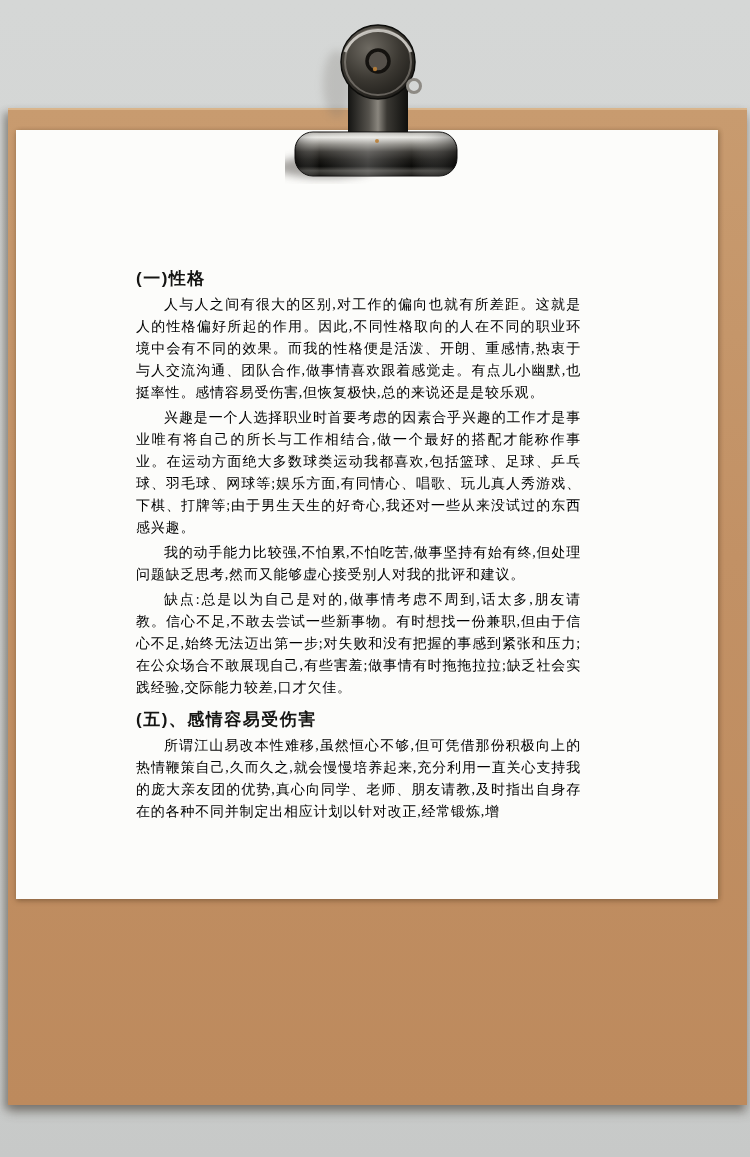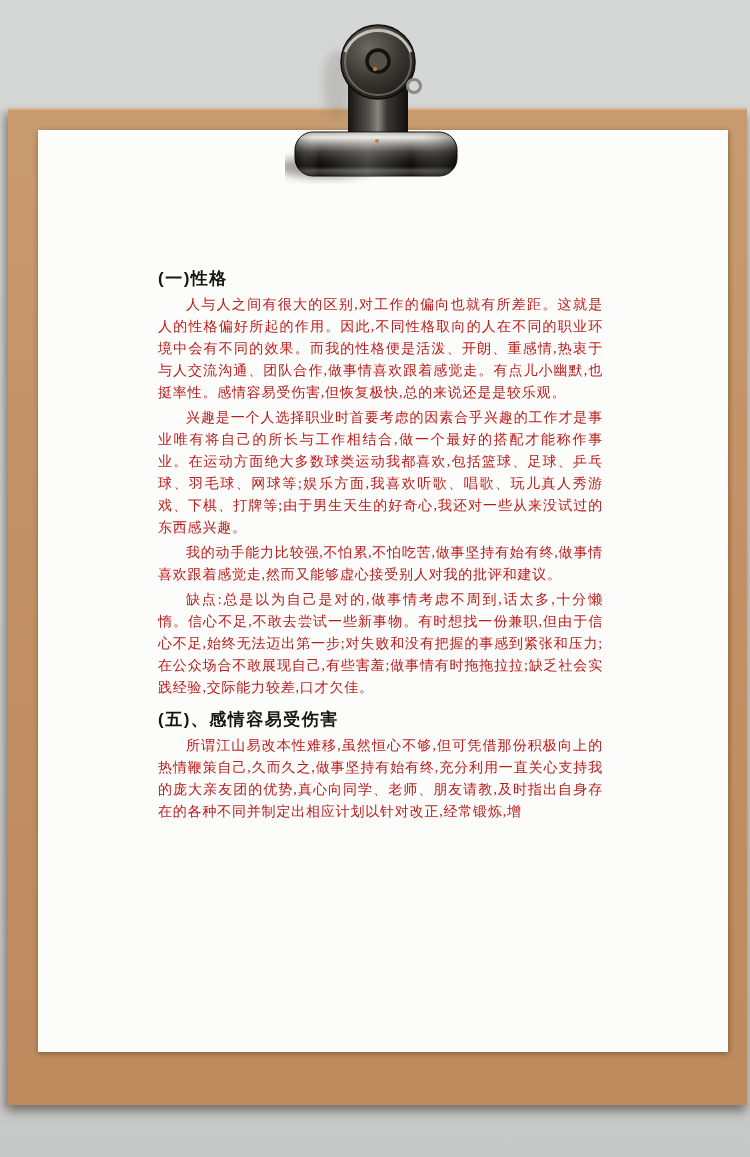--- a/index.html
+++ b/index.html
@@ -14,68 +14,69 @@
   }
   
   .board{
     position:absolute;left:8px;top:108px;width:739px;height:995px;
     background:linear-gradient(180deg,#c89b6f 0%,#c29165 45%,#bd8a5d 100%);
     border-top:2px solid #d9b58c;
     box-shadow:-5px 4px 7px rgba(70,62,54,.30), 0 7px 10px rgba(70,62,54,.45);
   }
   
   .paper{
-    position:absolute;left:38px;top:130px;width:690px;height:922px;
+    position:absolute;left:16px;top:130px;width:690px;height:769px;
     background:#fcfcfa;
     box-shadow:0 2px 5px rgba(80,55,30,.40), 2px 0 4px rgba(80,55,30,.18);
+    padding-left:12px;
   }
   
   .doc-text{
     position:absolute;left:120px;top:136px;width:445px;
     color:#2b2b29;
   }
   .doc-text h2{
     font-family:"Liberation Sans","DejaVu Sans",sans-serif;
     font-size:17px;line-height:25px;font-weight:bold;color:#151513;
     letter-spacing:1.5px;margin:8px 0 3px 0;
   }
   .doc-text p{
     font-family:"Liberation Serif","DejaVu Serif",serif;
     font-size:14px;line-height:22px;letter-spacing:.8px;
-    text-align:justify;text-indent:2em;margin:3px 0 0 0;color:#b91c1c;
+    text-align:justify;text-indent:2em;margin:3px 0 0 0;color:#000000;
   }
   .doc-text section:first-child h2{margin-top:0;}
   
   .clip{position:absolute;left:285px;top:14px;width:190px;height:170px;}
 </style>
 </head>
 <body>
 
 <div class="wall">
 
   <div class="board"></div>
 
   <div class="paper">
     <div class="doc-text" id="sections-root">
         <section>
           <h2>(一)性格</h2>
           <p>人与人之间有很大的区别,对工作的偏向也就有所差距。这就是人的性格偏好所起的作用。因此,不同性格取向的人在不同的职业环境中会有不同的效果。而我的性格便是活泼、开朗、重感情,热衷于与人交流沟通、团队合作,做事情喜欢跟着感觉走。有点儿小幽默,也挺率性。感情容易受伤害,但恢复极快,总的来说还是是较乐观。</p>
         </section>
         <section>
-          <p>兴趣是一个人选择职业时首要考虑的因素合乎兴趣的工作才是事业唯有将自己的所长与工作相结合,做一个最好的搭配才能称作事业。在运动方面绝大多数球类运动我都喜欢,包括篮球、足球、乒乓球、羽毛球、网球等;娱乐方面,我喜欢听歌、唱歌、玩儿真人秀游戏、下棋、打牌等;由于男生天生的好奇心,我还对一些从来没试过的东西感兴趣。</p>
+          <p>兴趣是一个人选择职业时首要考虑的因素合乎兴趣的工作才是事业唯有将自己的所长与工作相结合,做一个最好的搭配才能称作事业。在运动方面绝大多数球类运动我都喜欢,包括篮球、足球、乒乓球、羽毛球、网球等;娱乐方面,有同情心、唱歌、玩儿真人秀游戏、下棋、打牌等;由于男生天生的好奇心,我还对一些从来没试过的东西感兴趣。</p>
         </section>
         <section>
-          <p>我的动手能力比较强,不怕累,不怕吃苦,做事坚持有始有终,做事情喜欢跟着感觉走,然而又能够虚心接受别人对我的批评和建议。</p>
+          <p>我的动手能力比较强,不怕累,不怕吃苦,做事坚持有始有终,但处理问题缺乏思考,然而又能够虚心接受别人对我的批评和建议。</p>
         </section>
         <section>
-          <p>缺点:总是以为自己是对的,做事情考虑不周到,话太多,十分懒惰。信心不足,不敢去尝试一些新事物。有时想找一份兼职,但由于信心不足,始终无法迈出第一步;对失败和没有把握的事感到紧张和压力;在公众场合不敢展现自己,有些害羞;做事情有时拖拖拉拉;缺乏社会实践经验,交际能力较差,口才欠佳。</p>
+          <p>缺点:总是以为自己是对的,做事情考虑不周到,话太多,朋友请教。信心不足,不敢去尝试一些新事物。有时想找一份兼职,但由于信心不足,始终无法迈出第一步;对失败和没有把握的事感到紧张和压力;在公众场合不敢展现自己,有些害羞;做事情有时拖拖拉拉;缺乏社会实践经验,交际能力较差,口才欠佳。</p>
         </section>
         <section>
           <h2>(五)、感情容易受伤害</h2>
-          <p>所谓江山易改本性难移,虽然恒心不够,但可凭借那份积极向上的热情鞭策自己,久而久之,做事坚持有始有终,充分利用一直关心支持我的庞大亲友团的优势,真心向同学、老师、朋友请教,及时指出自身存在的各种不同并制定出相应计划以针对改正,经常锻炼,增</p>
+          <p>所谓江山易改本性难移,虽然恒心不够,但可凭借那份积极向上的热情鞭策自己,久而久之,就会慢慢培养起来,充分利用一直关心支持我的庞大亲友团的优势,真心向同学、老师、朋友请教,及时指出自身存在的各种不同并制定出相应计划以针对改正,经常锻炼,增</p>
         </section>
       </div>
   </div>
 
   <svg class="clip" viewBox="0 0 190 170" aria-hidden="true">
     <defs>
       <linearGradient id="barGrad" x1="0" y1="0" x2="0" y2="1">
         <stop offset="0" stop-color="#b3b1ab"></stop>
         <stop offset="0.12" stop-color="#e8e7e3"></stop>
         <stop offset="0.28" stop-color="#8e8c86"></stop>

